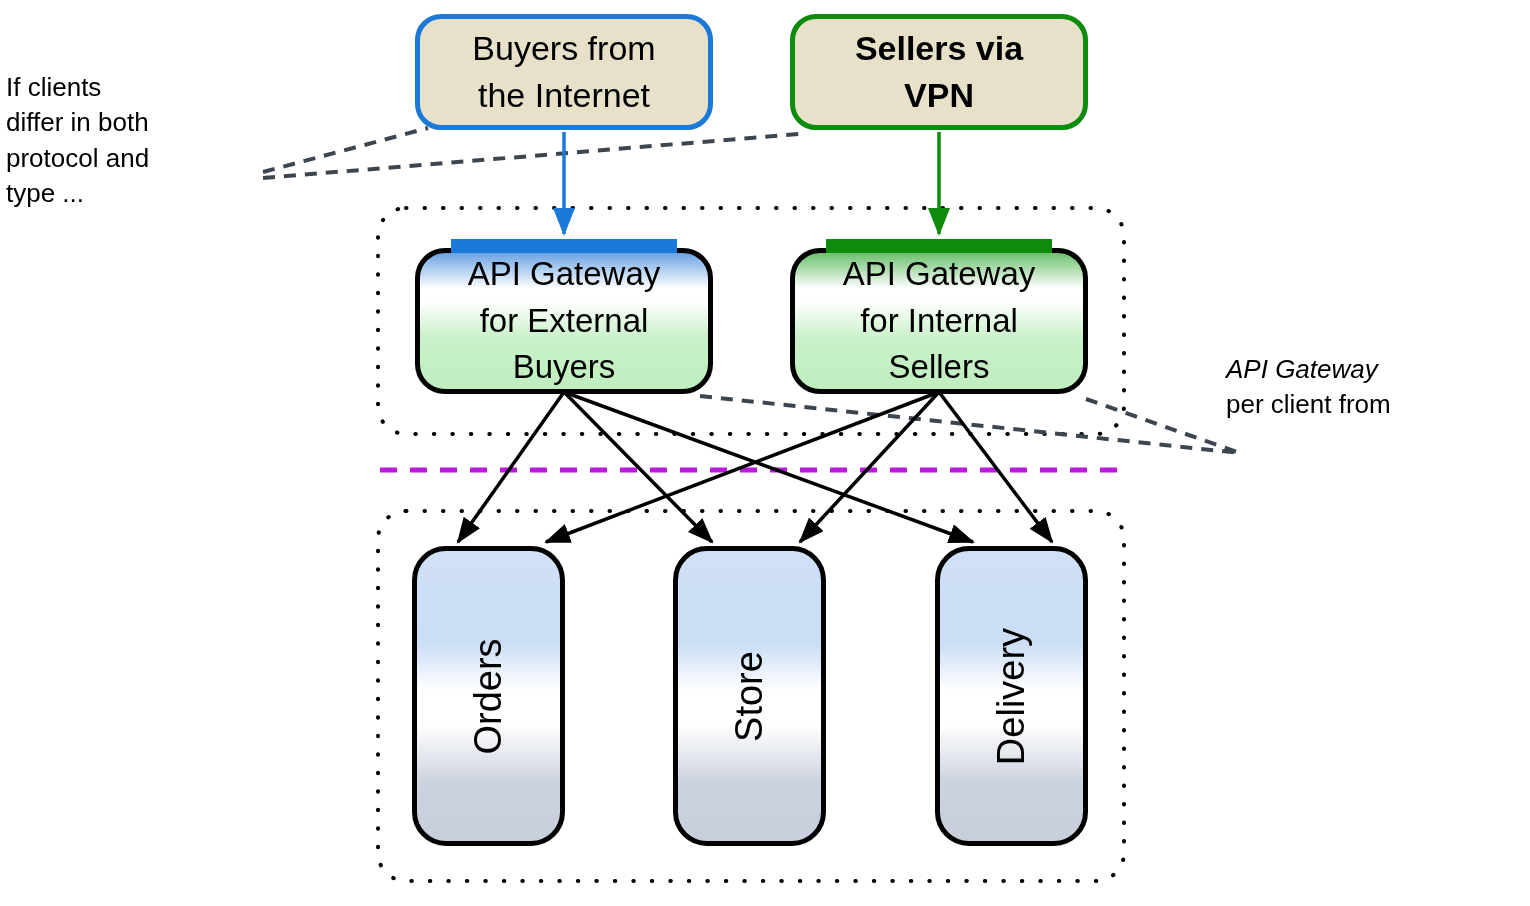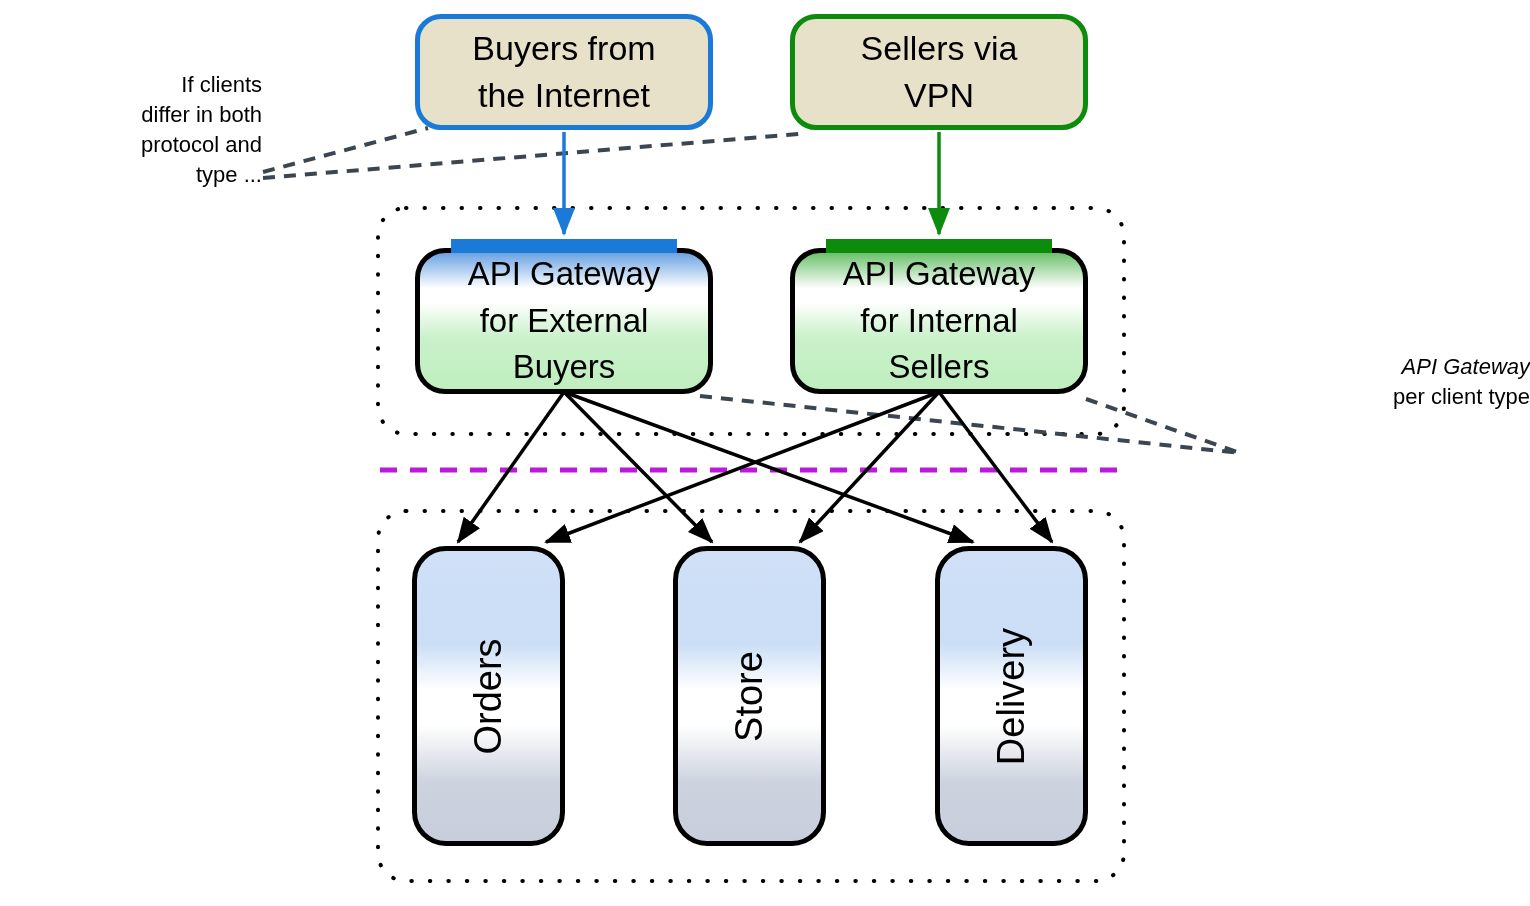--- a/index.html
+++ b/index.html
@@ -27,21 +27,21 @@
     display: flex;
     align-items: center;
     justify-content: center;
     text-align: center;
     white-space: pre-line;
     font-size: 34px;
     line-height: 1.38;
     z-index: 2;
   }
   .client-buyers  { left: 415px; top: 14px; border: 5px solid #1b79d8; }
-  .client-sellers { left: 790px; top: 14px; border: 5px solid #0c8b0c; }
+  .client-sellers { left: 790px; top: 14px; border: 5px solid #0c8b0c; font-weight: bold; }
 
   
   .gateway-box {
     position: absolute;
     width: 288px;
     height: 136px;
     border: 5px solid #000000;
     border-radius: 30px;
     display: flex;
     align-items: center;
@@ -89,22 +89,22 @@
     font-size: 38px;
     white-space: nowrap;
   }
   .service-orders   { left: 412px; }
   .service-store    { left: 673px; }
   .service-delivery { left: 935px; }
 
   
   .note {
     position: absolute;
-    text-align: right;
-    font-size: 22px;
+    text-align: left;
+    font-size: 26px;
     line-height: 1.36;
     z-index: 2;
   }
   .note-left {
     left: 6px; top: 70px;
     width: 256px;
     white-space: pre-line;
   }
   .note-right {
     left: 1226px; top: 352px;
@@ -152,21 +152,21 @@
     <line x1="939" y1="392" x2="1052" y2="542" stroke="#000000" stroke-width="3.5" marker-end="url(#arrowBlack)"></line>
   </svg>
 
   <div class="note note-left">If clients
 differ in both
 protocol and
 type ...</div>
 
   <div class="note note-right">
     <div class="italic">API Gateway</div>
-    <div>per client type</div>
+    <div>per client from</div>
   </div>
 
   <div class="client-box client-buyers">Buyers from
 the Internet</div>
   <div class="client-box client-sellers">Sellers via
 VPN</div>
 
   <div class="gateway-box gateway-external">API Gateway
 for External
 Buyers</div>

